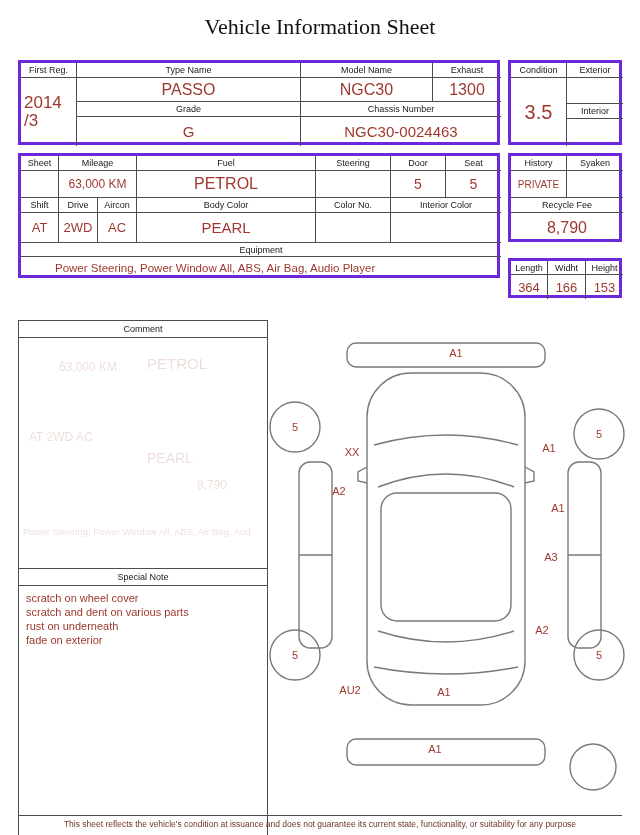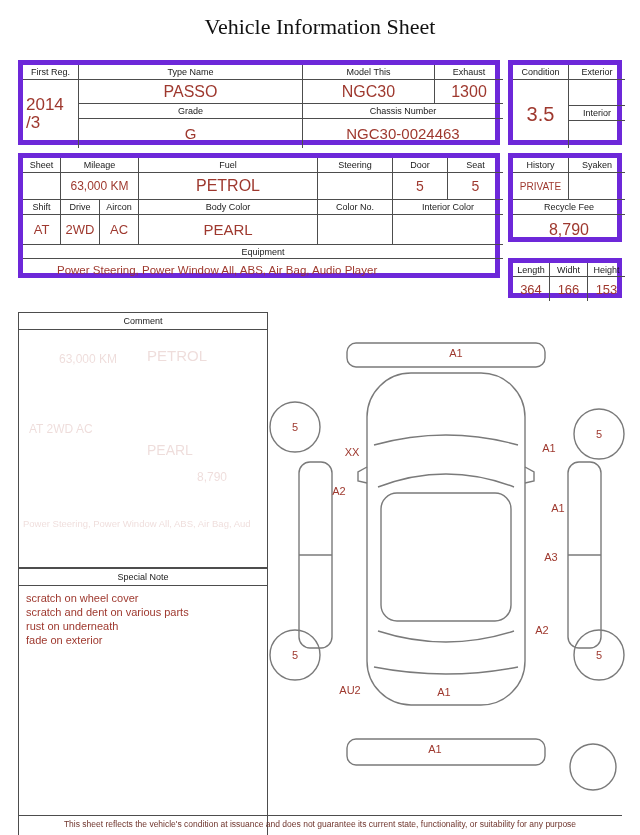--- a/index.html
+++ b/index.html
@@ -6,21 +6,21 @@
   .sheet {
     position:relative; width:640px; height:835px; background:#ffffff;
     font-family:"Liberation Sans", sans-serif; overflow:hidden;
   }
   .title {
     position:absolute; top:14px; left:0; width:100%; text-align:center;
     font-family:"Liberation Serif", serif; font-size:22px; color:#111111;
   }
   .grid {
     position:absolute; display:grid; box-sizing:border-box;
-    border:5px solid #6d28d9; background:#ffffff;
+    border:3px solid #6d28d9; background:#ffffff;
   }
   .c {
     border-right:1px solid #4d4d4d; border-bottom:1px solid #4d4d4d;
     display:flex; align-items:center; justify-content:center;
     box-sizing:border-box; min-width:0; overflow:hidden; white-space:nowrap;
   }
   .nr { border-right:none; }
   .nb { border-bottom:none; }
   .hdr { font-size:9px; color:#1a1a1a; }
   .val { color:#9e382e; }
@@ -54,21 +54,21 @@
 
 <div class="sheet">
 
   <div class="title">Vehicle Information Sheet</div>
 
   <div class="grid" style="left:18px; top:60px; width:482px; height:85px;
               grid-template-columns:56px 224px 132px 68px;
               grid-template-rows:15px 24px 15px 29px;">
     <div class="c hdr" style="grid-column:1; grid-row:1;">First Reg.</div>
     <div class="c hdr" style="grid-column:2; grid-row:1;">Type Name</div>
-    <div class="c hdr" style="grid-column:3; grid-row:1;">Model This</div>
+    <div class="c hdr" style="grid-column:3; grid-row:1;">Model Name</div>
     <div class="c hdr nr" style="grid-column:4; grid-row:1;">Exhaust</div>
 
     <div class="c val nb" style="grid-column:1; grid-row:2 / span 3; flex-direction:column; align-items:flex-start; justify-content:center; padding-left:3px; font-size:17px; line-height:1.08;">
       <span>2014</span>
       <span>/3</span>
     </div>
     <div class="c val" style="grid-column:2; grid-row:2; font-size:16px;">PASSO</div>
     <div class="c val" style="grid-column:3; grid-row:2; font-size:16px;">NGC30</div>
     <div class="c val nr" style="grid-column:4; grid-row:2; font-size:16px;">1300</div>
 
@@ -137,21 +137,21 @@
   <div class="grid" style="left:508px; top:258px; width:114px; height:40px;
               grid-template-columns:37px 38px 37px; grid-template-rows:14px 24px;">
     <div class="c hdr" style="grid-column:1; grid-row:1;">Length</div>
     <div class="c hdr" style="grid-column:2; grid-row:1;">Widht</div>
     <div class="c hdr nr" style="grid-column:3; grid-row:1;">Height</div>
     <div class="c val nb" style="grid-column:1; grid-row:2; font-size:13px;">364</div>
     <div class="c val nb" style="grid-column:2; grid-row:2; font-size:13px;">166</div>
     <div class="c val nr nb" style="grid-column:3; grid-row:2; font-size:13px;">153</div>
   </div>
 
-  <div class="box" style="left:18px; top:312px; width:250px; height:256px;">
+  <div class="box" style="left:18px; top:320px; width:250px; height:256px;">
     <div class="box-hdr">Comment</div>
     <div class="box-body">
         <span class="ghost" style="left: 40px; top: 22px; font-size: 12px;">63,000 KM</span>
         <span class="ghost" style="left: 128px; top: 17px; font-size: 15px;">PETROL</span>
         <span class="ghost" style="left: 10px; top: 92px; font-size: 12px;">AT  2WD  AC</span>
         <span class="ghost" style="left: 128px; top: 112px; font-size: 14px;">PEARL</span>
         <span class="ghost" style="left: 178px; top: 140px; font-size: 12px;">8,790</span>
         <span class="ghost" style="left: 4px; top: 188px; font-size: 9.5px;">Power Steering, Power Window  All, ABS, Air Bag, Aud</span>
       </div>
   </div>

